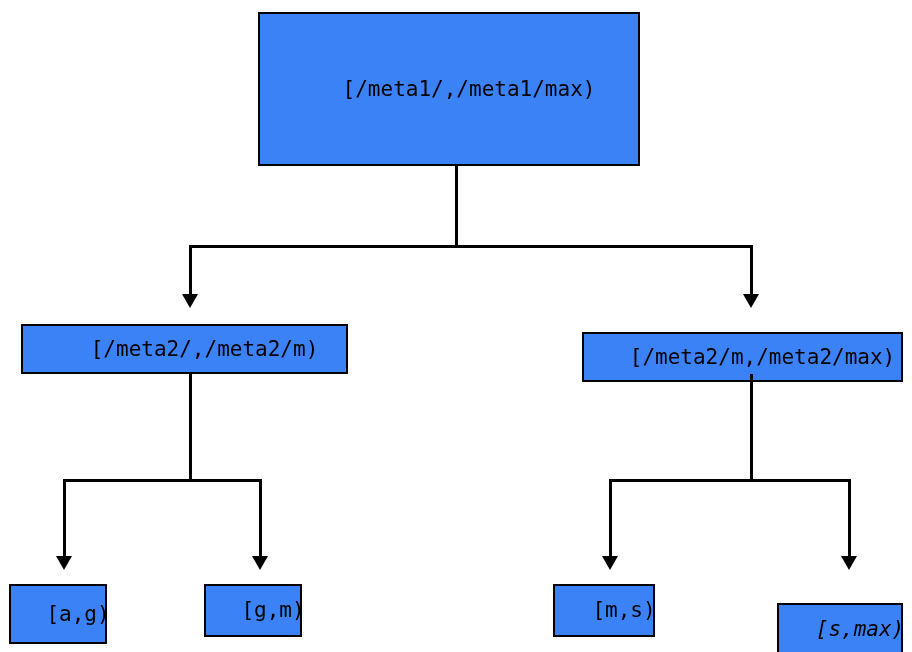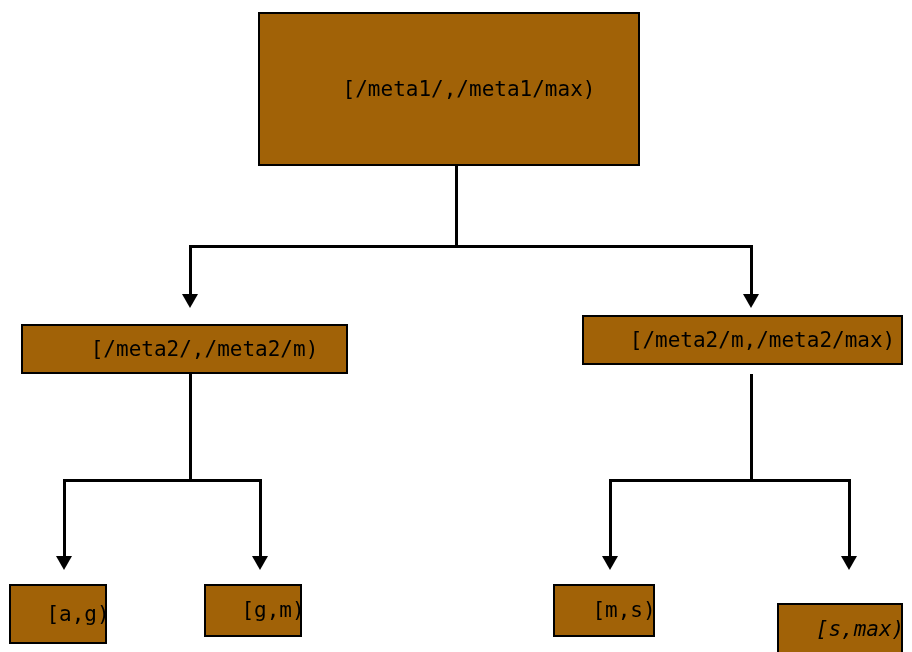--- a/index.html
+++ b/index.html
@@ -14,21 +14,21 @@
     position: relative;
     width: 912px;
     height: 652px;
     background: #ffffff;
     overflow: hidden;
   }
   .node-box {
     position: absolute;
     box-sizing: border-box;
     border: 2px solid #000000;
-    background: #a16207;
+    background: #3b82f6;
     display: flex;
     align-items: center;
     justify-content: center;
     color: #000000;
     padding-left: 40px;
   }
   .node-label {
     font-family: "DejaVu Sans Mono", monospace;
     white-space: pre;
     letter-spacing: 0px;
@@ -74,21 +74,21 @@
   <div class="edge-v" style="left:189px; top:245px; height:49px;"></div>
   <div class="arrow-head" style="left:182px; top:294px;"></div>
 
   <div class="edge-v" style="left:750px; top:245px; height:49px;"></div>
   <div class="arrow-head" style="left:743px; top:294px;"></div>
 
   <div class="node-box node-mid" style="left:21px; top:324px; width:327px; height:50px;">
     <span class="node-label">[/meta2/,/meta2/m)</span>
   </div>
 
-  <div class="node-box node-mid" style="left:582px; top:315px; width:321px; height:50px;">
+  <div class="node-box node-mid" style="left:582px; top:332px; width:321px; height:50px;">
     <span class="node-label">[/meta2/m,/meta2/max)</span>
   </div>
 
   <div class="edge-v" style="left:189px; top:374px; height:108px;"></div>
 
   <div class="edge-h" style="left:63px; top:479px; width:199px;"></div>
 
   <div class="edge-v" style="left:63px; top:479px; height:77px;"></div>
   <div class="arrow-head" style="left:56px; top:556px;"></div>
 

